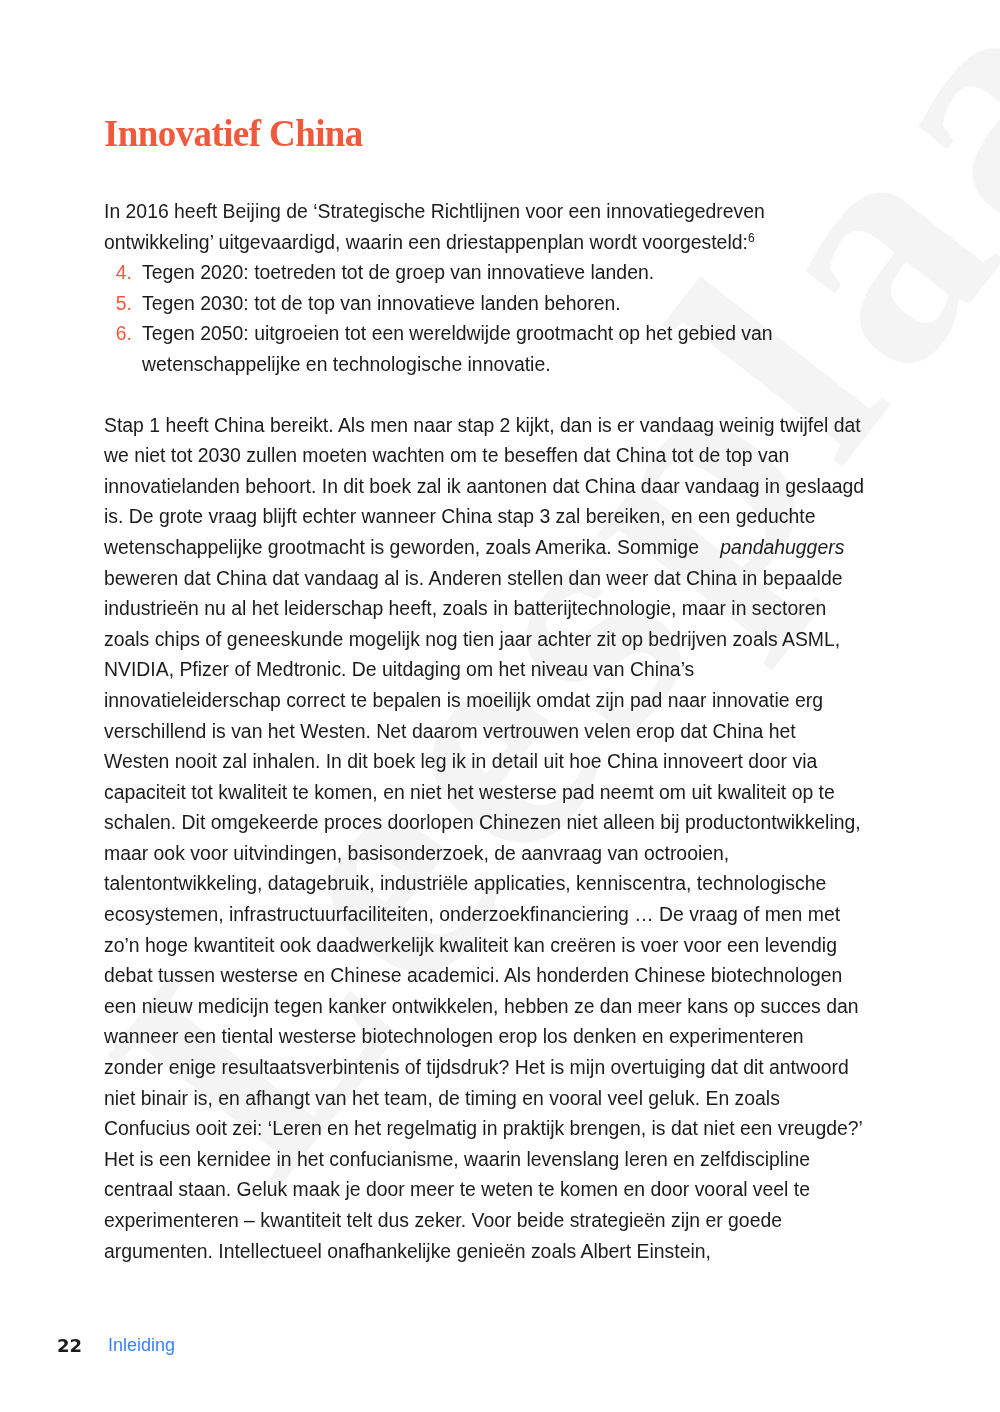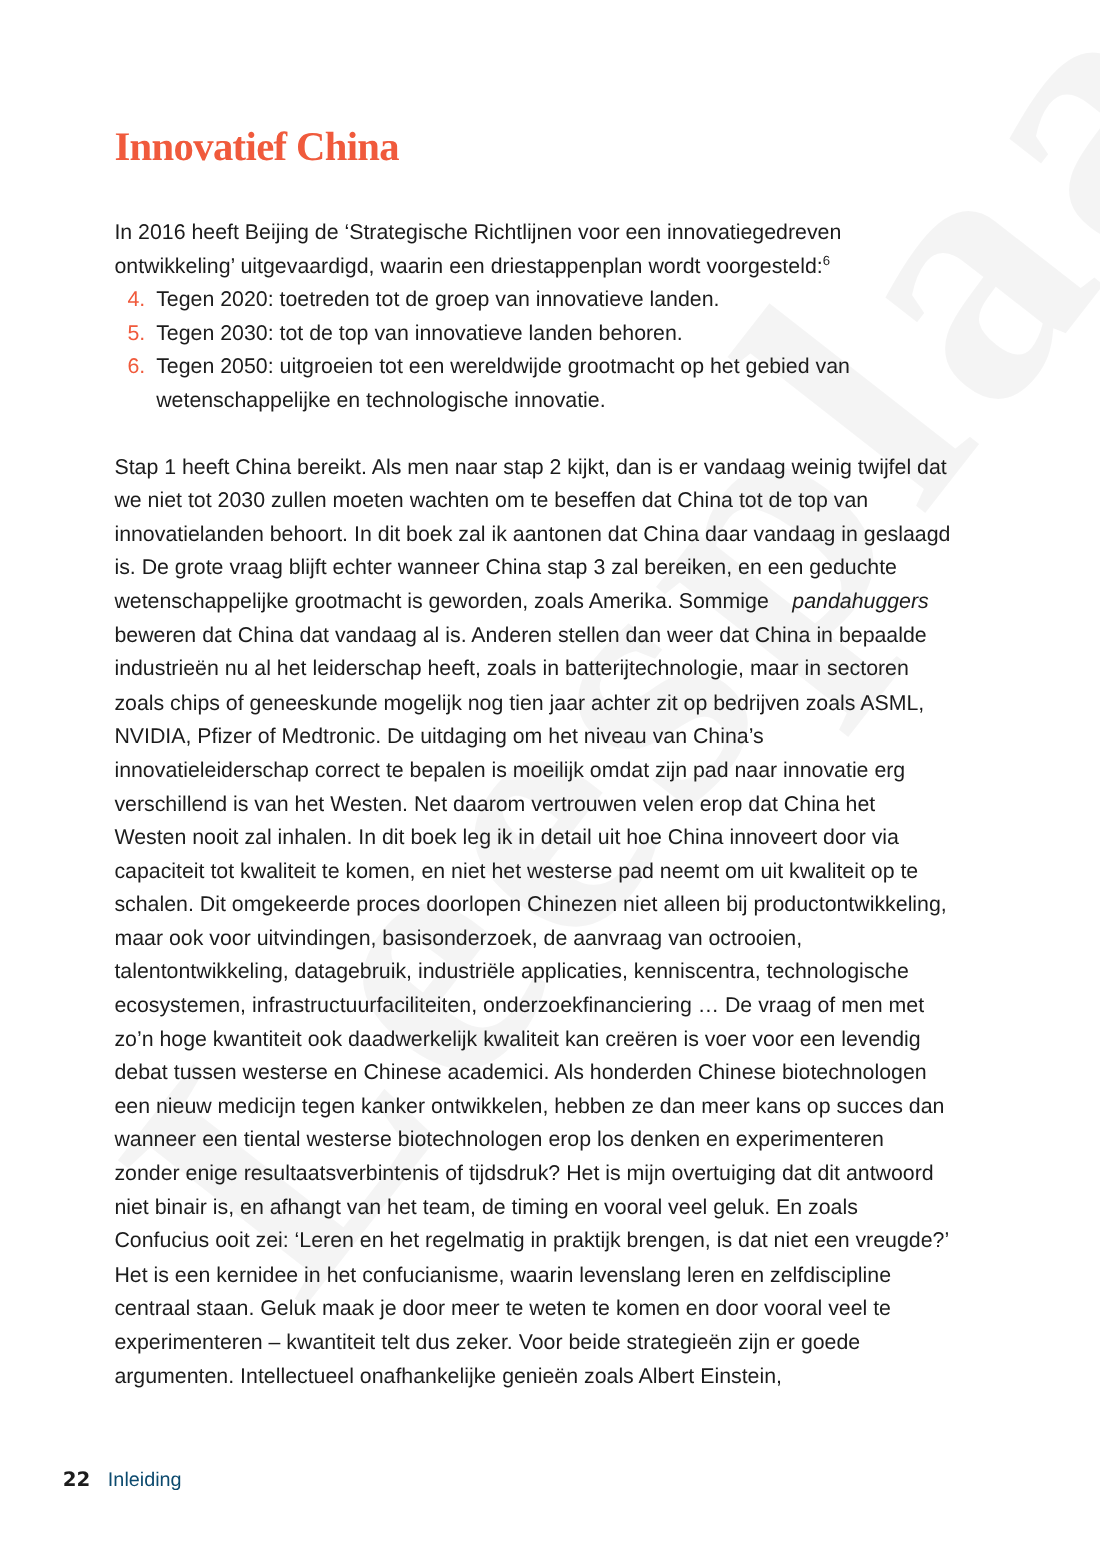--- a/index.html
+++ b/index.html
@@ -127,32 +127,32 @@
     margin-left: 16px;
   }
 
   
   .footer {
     position: absolute;
     left: 57px;
     bottom: 56px;
     display: flex;
     align-items: center;
-    gap: 16px;
+    gap: 26px;
     z-index: 3;
   }
   .page-number {
     font-family: "DejaVu Sans", sans-serif;
     font-weight: 700;
     font-size: 18px;
     color: #1c1c1c;
   }
   .footer-label {
     font-size: 18px;
-    color: #0c4a6e;
+    color: #3b82f6;
   }
 </style>
 </head>
 <body>
 
 <div class="page">
 
   <div class="watermark">
     <div class="watermark-text">Leesplaat</div>
   </div>

